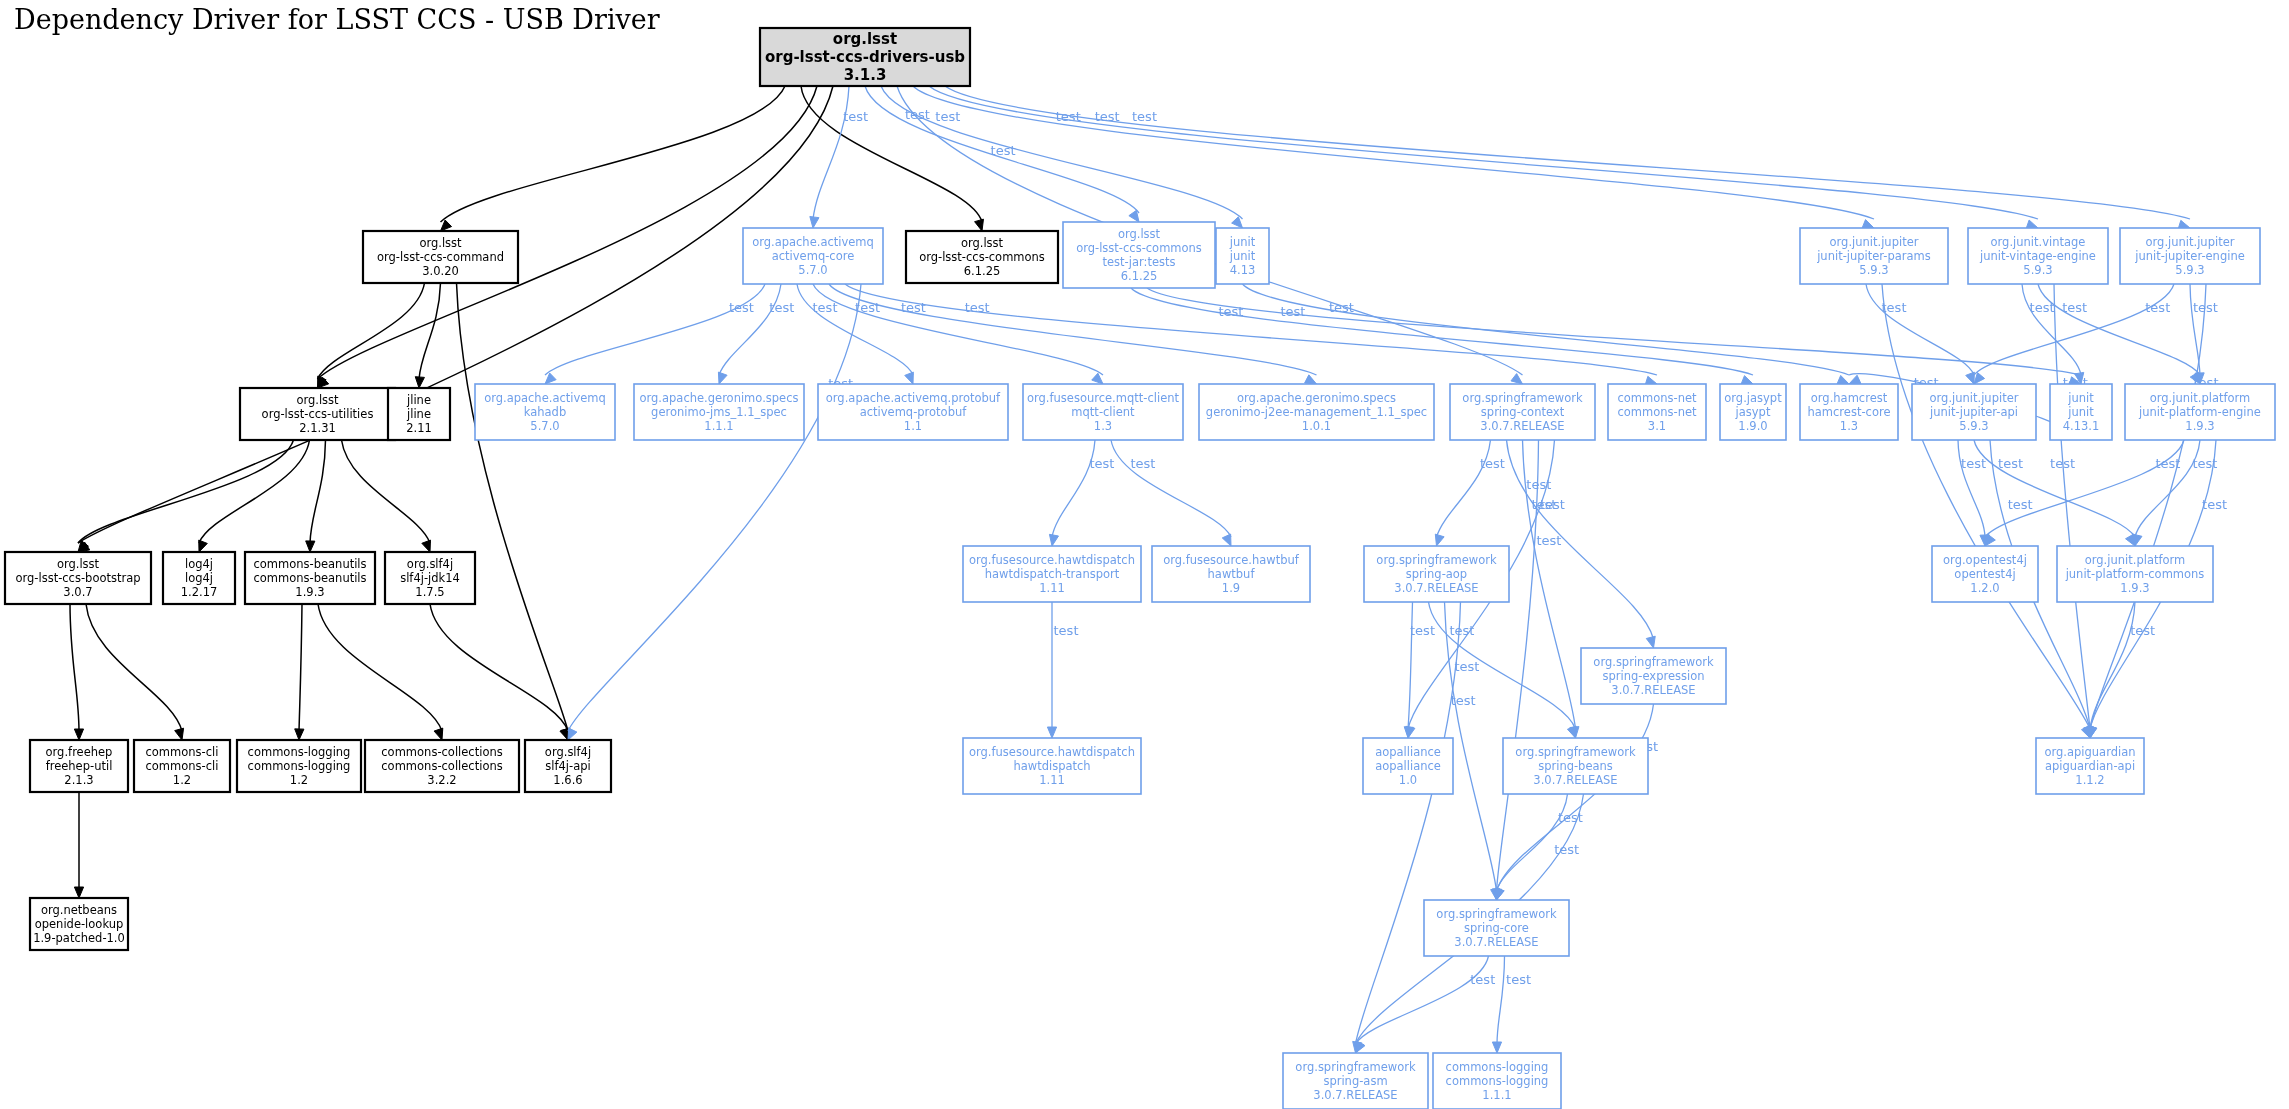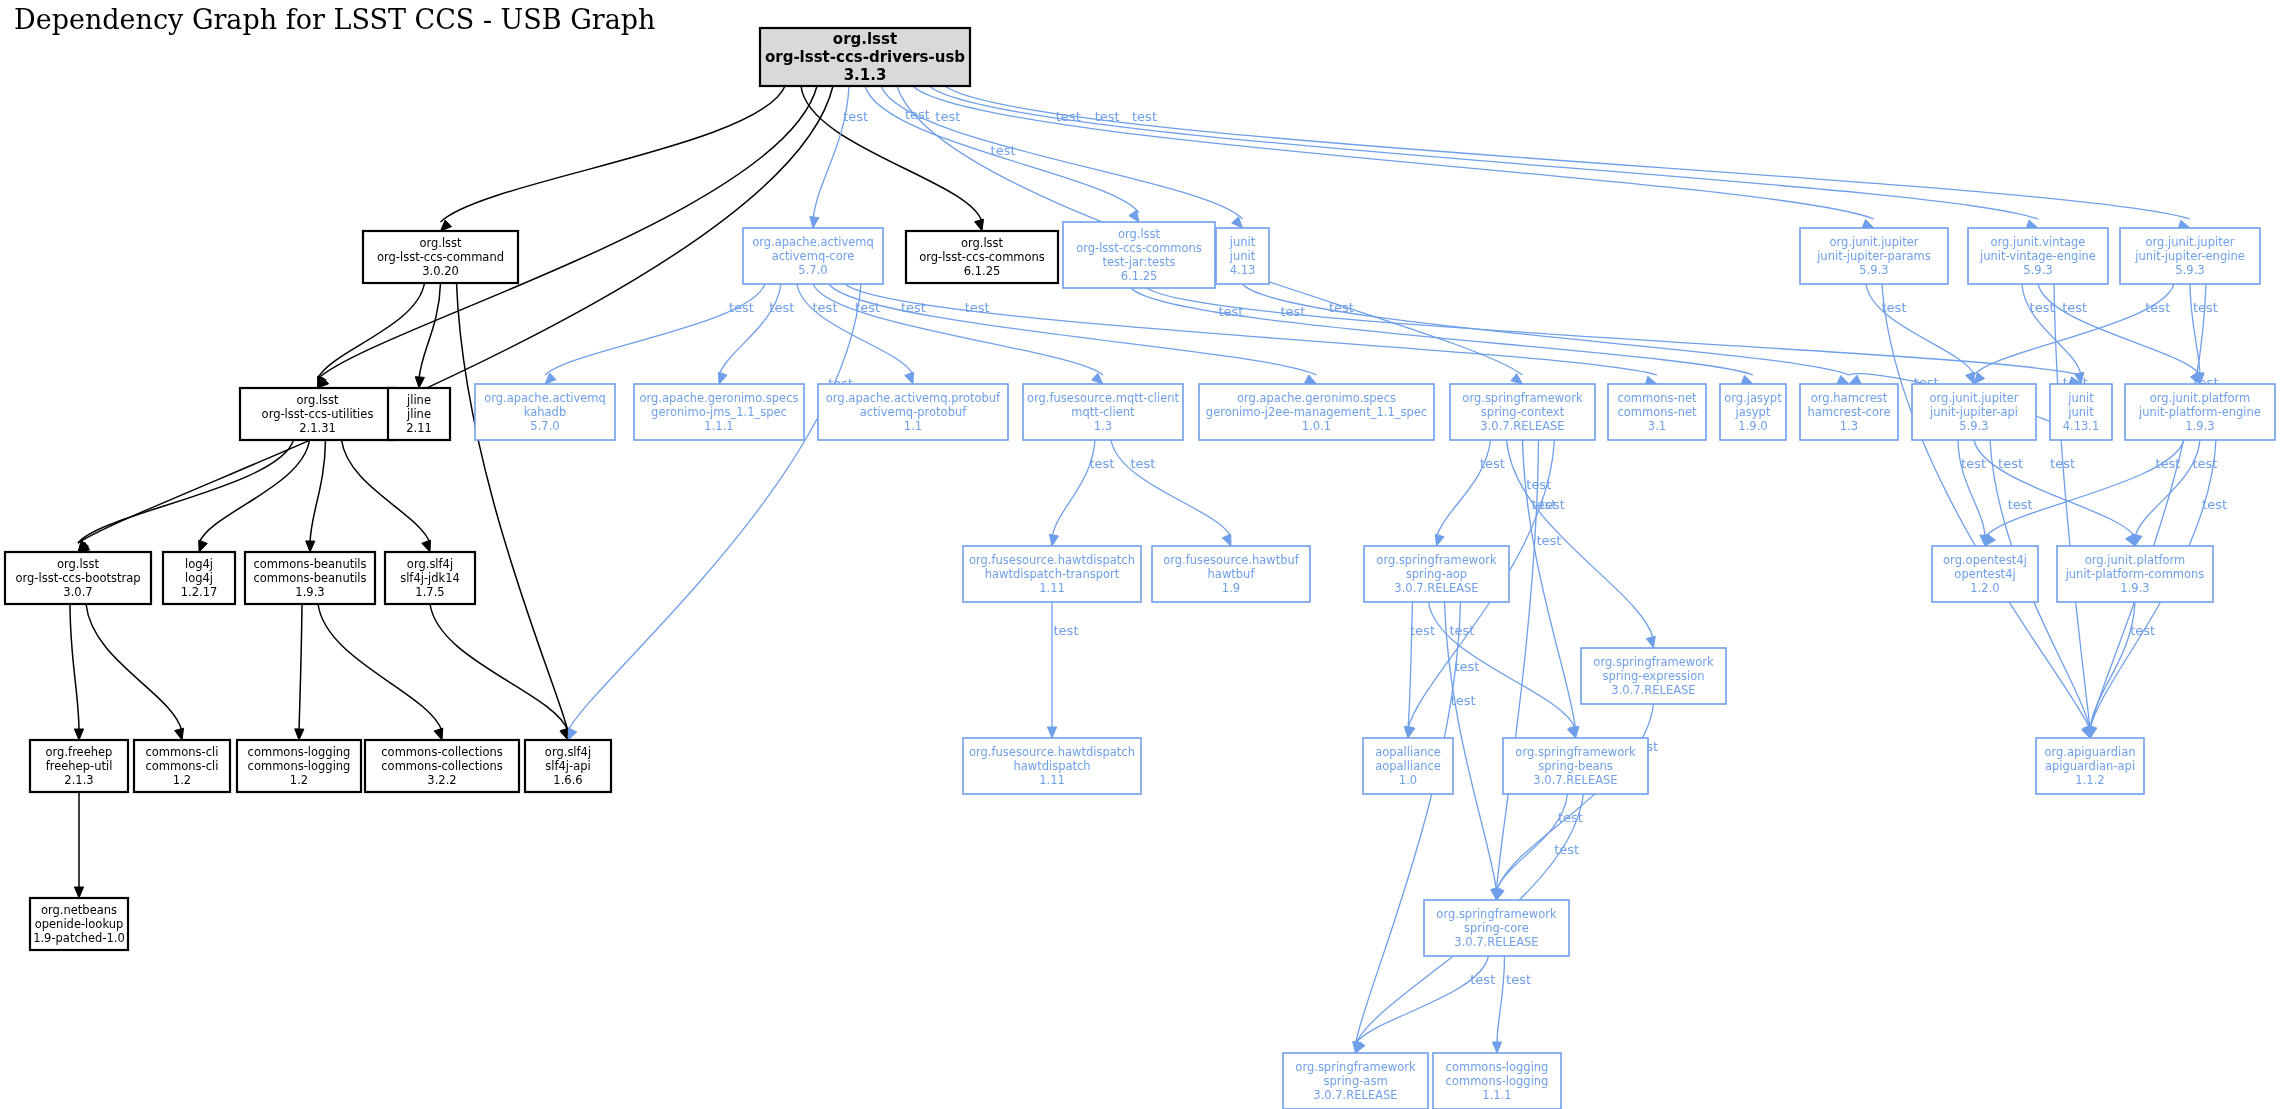--- a/index.html
+++ b/index.html
@@ -23,21 +23,21 @@
   .edge.test path{stroke:#6f9fea;stroke-width:1.3;fill:none;}
   .edge.compile polygon{fill:#000;stroke:#000;}
   .edge.test polygon{fill:#6f9fea;stroke:#6f9fea;}
   .elabel{font-family:"DejaVu Sans","Liberation Sans",sans-serif;
           font-size:13px;fill:#6f9fea;text-anchor:middle;dominant-baseline:middle;}
 </style>
 </head>
 <body>
 
 <div id="stage">
-  <div class="title">Dependency Graph for LSST CCS - USB Graph</div>
+  <div class="title">Dependency Driver for LSST CCS - USB Driver</div>
   <svg id="graph" viewBox="0 0 2289 1109">
     <g id="edge-layer">
         <g class="edge compile">
           <path d="M 785 86 C 759.53 146.9, 482.95 180.25, 440.5 222"></path>
           <polygon points="440.5,231 445.11702938455255,220.00713687603732 451.56810609101535,226.56637534763846"></polygon>
         </g>
         <g class="edge compile">
           <path d="M 801 86 C 808.02 146.9, 970.3 180.25, 982 222"></path>
           <polygon points="982,231 974.602359420792,221.649336180738 983.4610772585902,219.16677333757056"></polygon>
         </g>

